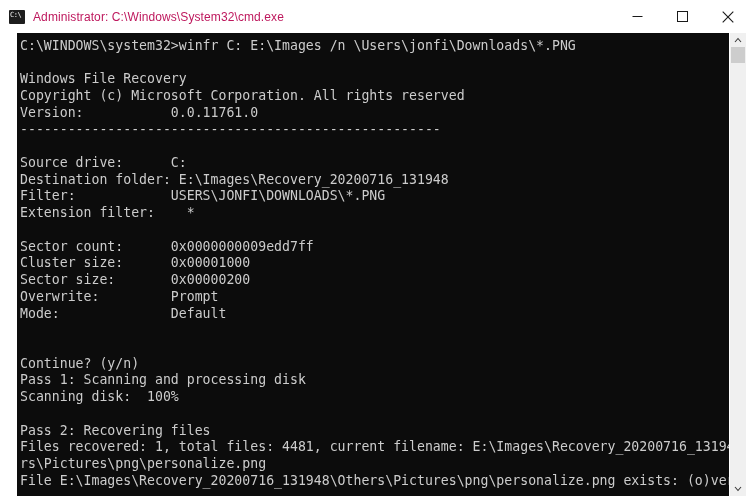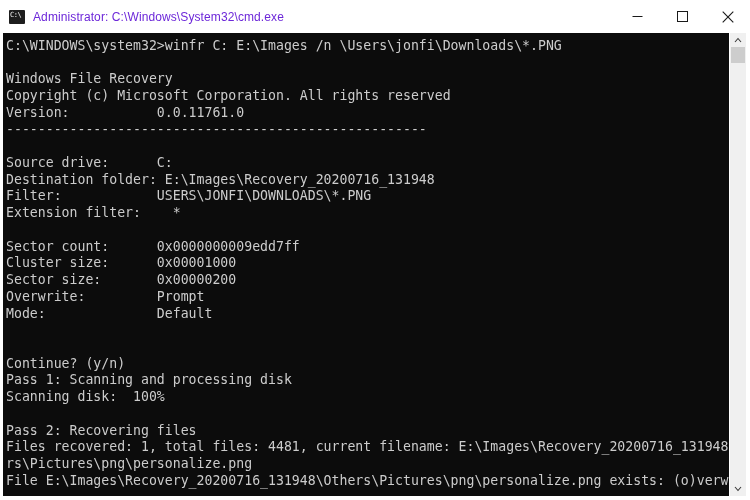--- a/index.html
+++ b/index.html
@@ -57,21 +57,21 @@
     top: 1px;
     color: #f2f2f2;
     font-family: "DejaVu Sans Mono", monospace;
     font-size: 7px;
     line-height: 8px;
     letter-spacing: -0.5px;
     white-space: nowrap;
   }
   #title-text {
     font-size: 12px;
-    color: #6d28d9;
+    color: #be185d;
     white-space: nowrap;
     font-family: "Liberation Sans", sans-serif;
     letter-spacing: 0.1px;
   }
 
   #win-controls {
     display: flex;
     align-items: stretch;
     height: 33px;
   }
@@ -100,21 +100,21 @@
     flex: 1;
     background: #0c0c0c;
     color: #cccccc;
     font-family: "DejaVu Sans Mono", "Liberation Mono", monospace;
     font-size: 13.2px;
     line-height: 16.72px;
     overflow: hidden;
     position: relative;
     box-sizing: border-box;
     padding: 5px 0 0 3px;
-    margin-left: 3px;
+    margin-left: 17px;
     white-space: pre;
     letter-spacing: 0px;
   }
   .cline {
     height: 16.72px;
     white-space: pre;
     overflow: hidden;
   }
 
   

